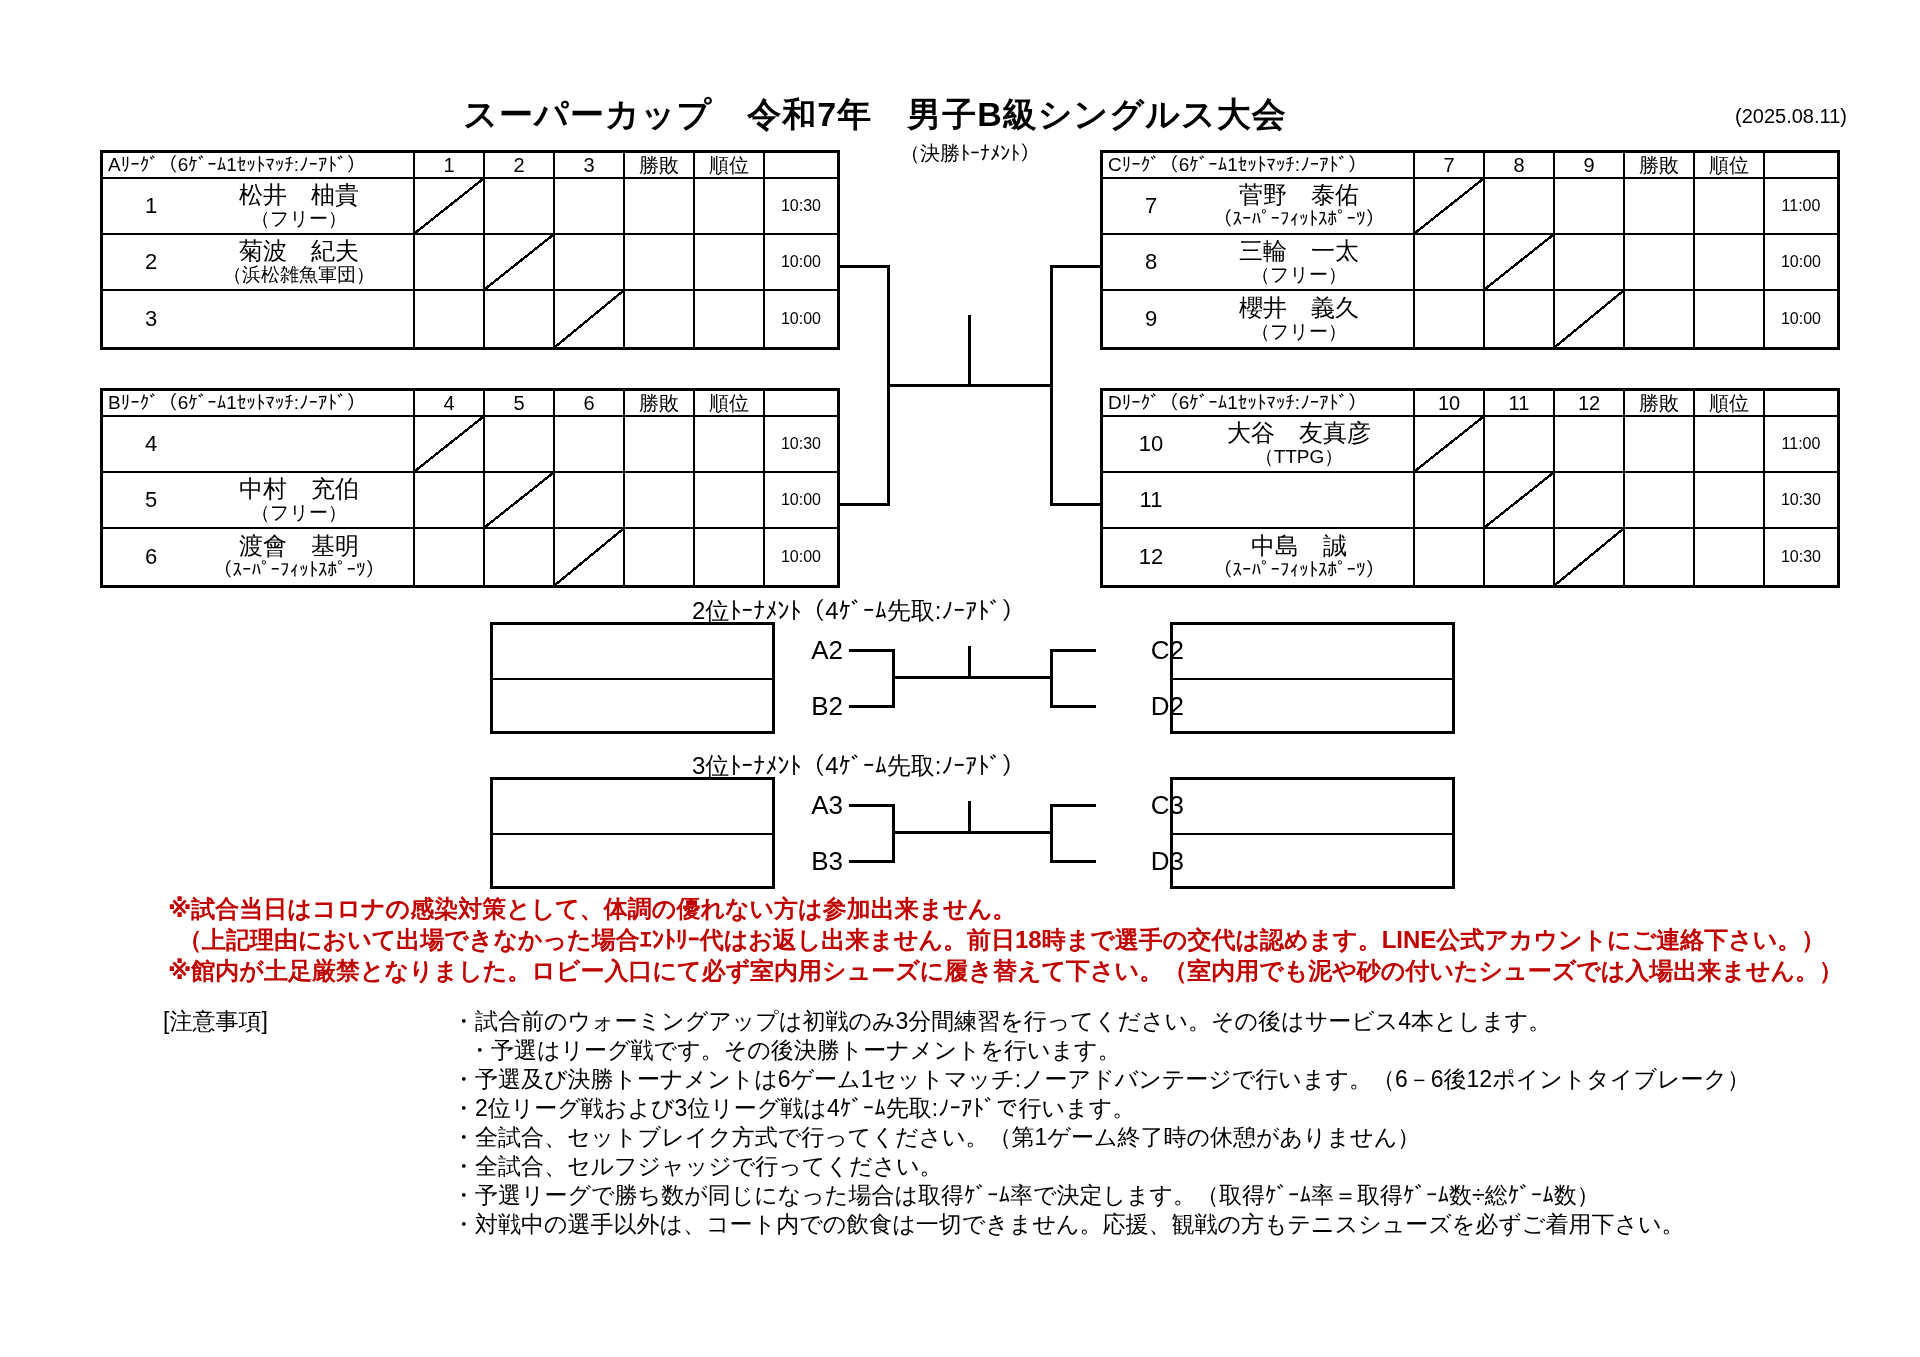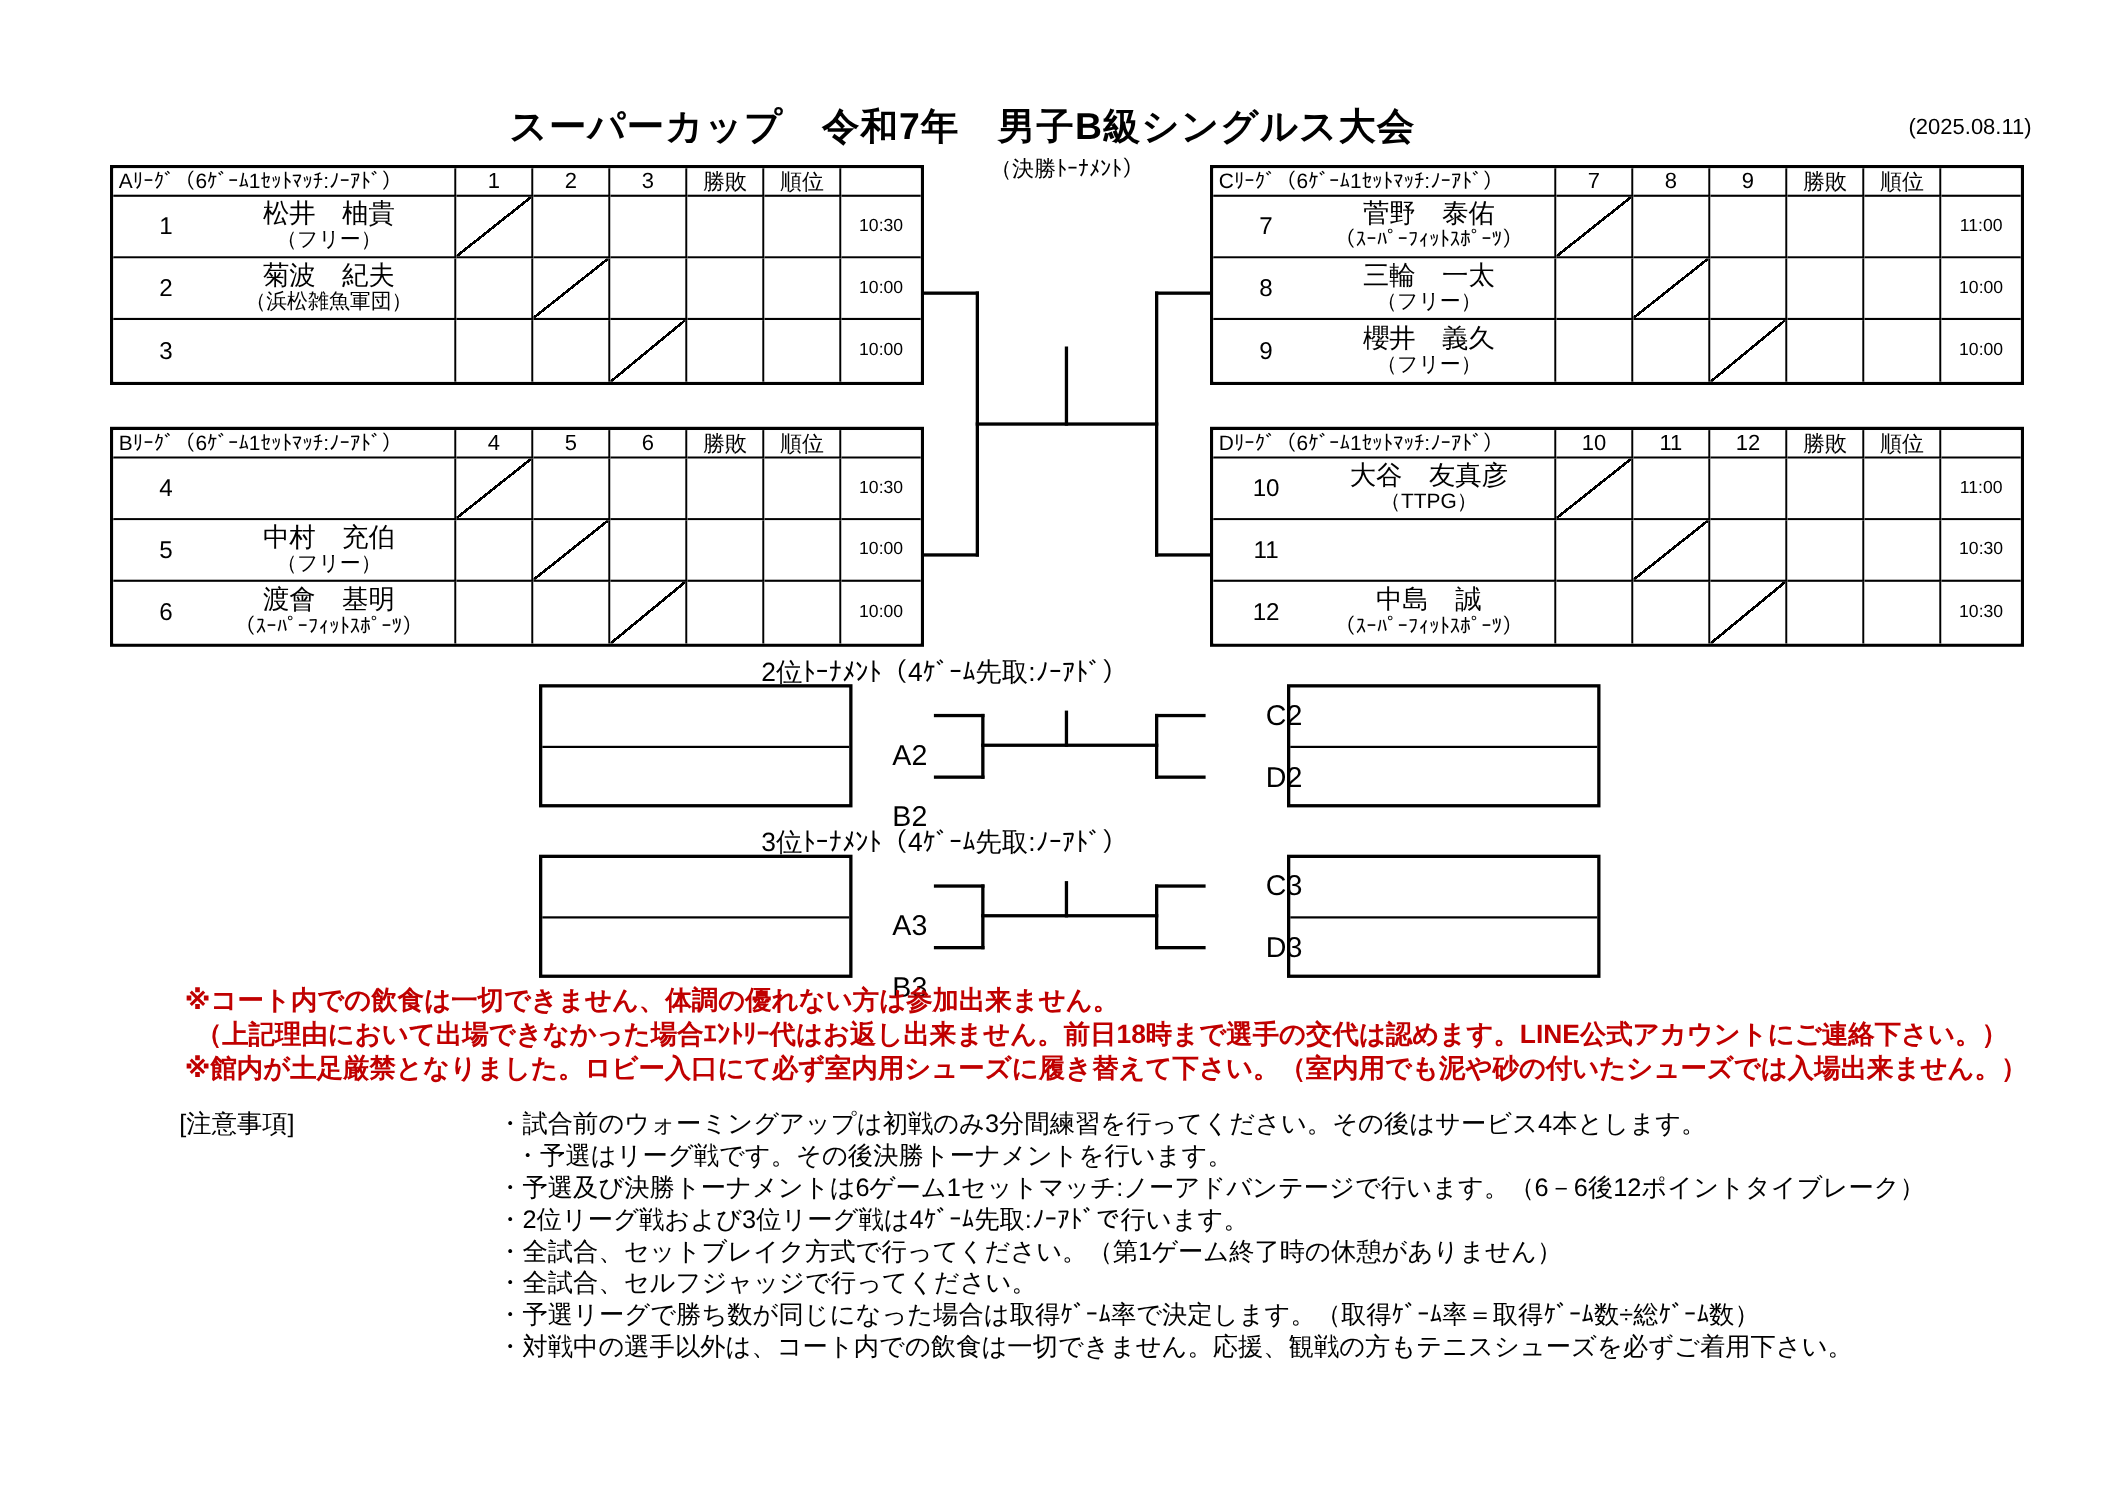--- a/index.html
+++ b/index.html
@@ -41,21 +41,21 @@
   .vline{position:absolute;width:3px;background:#000;}
 
   .final-label{left:820px;top:140px;width:300px;text-align:center;font-size:20px;}
 
   
   .sec-label{width:540px;left:692px;text-align:left;font-size:24px;}
   .sec-box{position:absolute;width:285px;height:112px;border:3px solid #000;
     box-sizing:border-box;background:#fff;}
   .sec-box .half{height:53px;border-bottom:2px solid #000;}
   .slot-label{position:absolute;width:60px;font-size:26px;line-height:28px;}
-  .slot-left{text-align:right;margin-top:36px;}
+  .slot-left{text-align:right;}
   .slot-right{text-align:right;margin-left:21px;}
 
   
   .warn{color:#c00000;font-size:24px;font-weight:bold;white-space:nowrap;}
 
   
   .note-label{left:163px;top:1006px;font-size:23px;}
   .note-line{left:452px;font-size:23px;white-space:nowrap;}
 </style>
 </head>
@@ -290,21 +290,21 @@
 <div class="abs slot-label slot-right" style="left:1103px;top:847px;">D3</div>
 <div class="hline" style="left:849px;top:804px;width:46px;"></div>
 <div class="hline" style="left:849px;top:860px;width:46px;"></div>
 <div class="vline" style="left:892px;top:804px;height:59px;"></div>
 <div class="hline" style="left:892px;top:831px;width:161px;"></div>
 <div class="vline" style="left:968px;top:801px;height:33px;"></div>
 <div class="vline" style="left:1050px;top:804px;height:59px;"></div>
 <div class="hline" style="left:1050px;top:804px;width:46px;"></div>
 <div class="hline" style="left:1050px;top:860px;width:46px;"></div>
 
-<div class="abs warn" style="left:168px;top:893px;">※コート内での飲食は一切できません、体調の優れない方は参加出来ません。</div>
+<div class="abs warn" style="left:168px;top:893px;">※試合当日はコロナの感染対策として、体調の優れない方は参加出来ません。</div>
 <div class="abs warn" style="left:178px;top:924px;">（上記理由において出場できなかった場合ｴﾝﾄﾘｰ代はお返し出来ません。前日18時まで選手の交代は認めます。LINE公式アカウントにご連絡下さい。）</div>
 <div class="abs warn" style="left:168px;top:955px;">※館内が土足厳禁となりました。ロビー入口にて必ず室内用シューズに履き替えて下さい。（室内用でも泥や砂の付いたシューズでは入場出来ません。）</div>
 
 <div class="abs note-label">[注意事項]</div>
 <div class="abs note-line" style="top:1006px;">・試合前のウォーミングアップは初戦のみ3分間練習を行ってください。その後はサービス4本とします。</div>
 <div class="abs note-line" style="top:1035px;margin-left:16px;">・予選はリーグ戦です。その後決勝トーナメントを行います。</div>
 <div class="abs note-line" style="top:1064px;">・予選及び決勝トーナメントは6ゲーム1セットマッチ:ノーアドバンテージで行います。（6－6後12ポイントタイブレーク）</div>
 <div class="abs note-line" style="top:1093px;">・2位リーグ戦および3位リーグ戦は4ｹﾞｰﾑ先取:ﾉｰｱﾄﾞで行います。</div>
 <div class="abs note-line" style="top:1122px;">・全試合、セットブレイク方式で行ってください。（第1ゲーム終了時の休憩がありません）</div>
 <div class="abs note-line" style="top:1151px;">・全試合、セルフジャッジで行ってください。</div>

